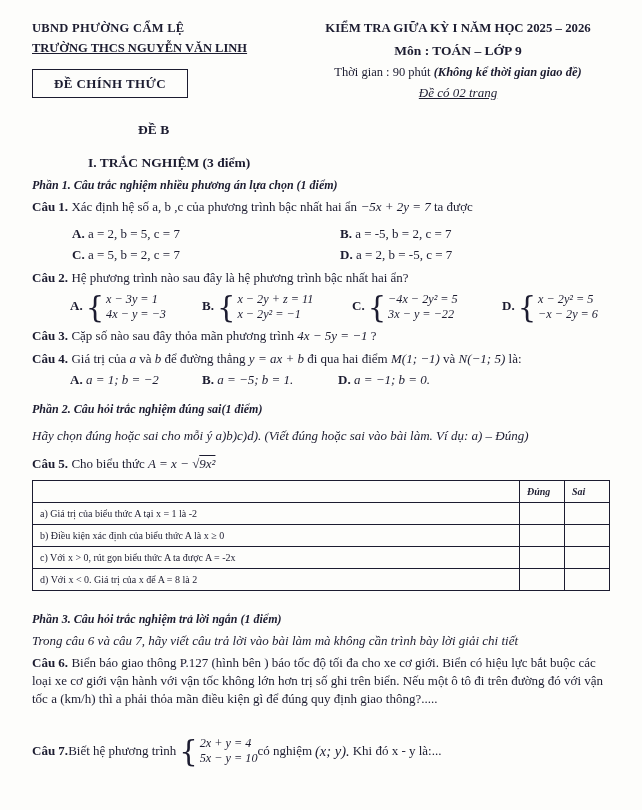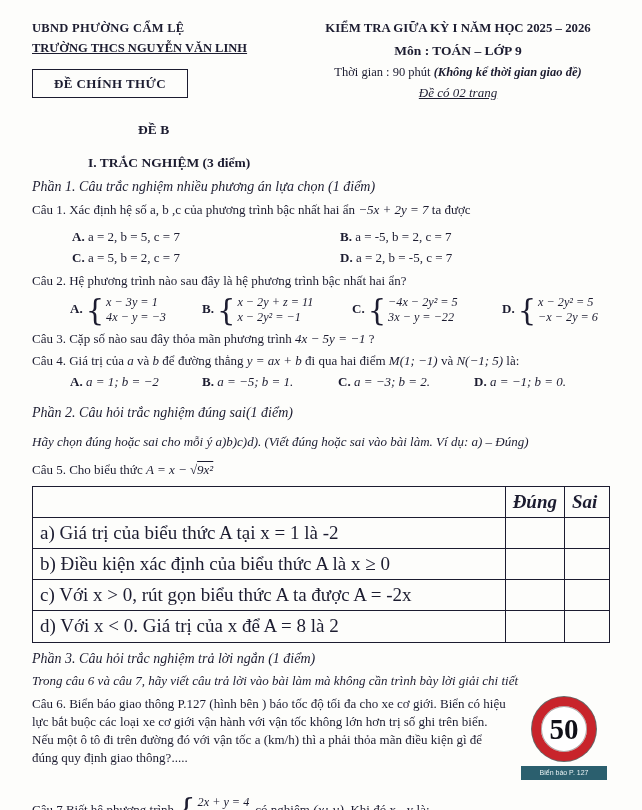--- a/index.html
+++ b/index.html
@@ -19,37 +19,37 @@
   .official { display:inline-block; border:1.7px solid #1c1c30; padding:5px 21px; font-weight:bold; font-size:13px; margin-top:11px; letter-spacing:.4px; }
   .exam-title { font-weight:bold; font-size:12.8px; }
   .subject { font-weight:bold; font-size:13.5px; margin-top:4px; }
   .duration { font-size:12.5px; margin-top:4px; }
   .duration .b { font-weight:normal; }
   .duration .bi { font-weight:bold; font-style:italic; }
   .pages { font-style:italic; text-decoration:underline; font-size:13px; margin-top:2px; }
   .exam-code { font-weight:bold; font-size:13.5px; margin:20px 0 0 106px; }
   
   .sec-title { font-weight:bold; font-size:13.5px; margin:14px 0 0 56px; }
-  .part-title { font-weight:normal; font-style:italic; font-size:14px; margin-top:4px; }
+  .part-title { font-weight:bold; font-style:italic; font-size:12px; margin-top:4px; }
   .instr { font-style:italic; margin-top:4px; }
   .q { margin-top:5px; }
-  .qlabel { font-weight:normal; }
+  .qlabel { font-weight:bold; }
   .math { font-style:italic; }
   .optlabel { font-weight:bold; }
   .opts2 { display:grid; grid-template-columns:268px 1fr; row-gap:3px; padding-left:40px; margin-top:9px; }
   .opts4 { display:grid; grid-template-columns:132px 136px 136px 1fr; padding-left:38px; margin-top:3px; }
   .sysrow { display:grid; grid-template-columns:132px 150px 150px 1fr; padding-left:38px; margin-top:5px; align-items:center; }
   .opt { white-space:nowrap; }
   .sys { display:inline-flex; align-items:center; vertical-align:middle; margin-left:3px; }
   .sys::before { content:"{"; font-size:29px; font-weight:300; line-height:.9; margin-right:2px; font-family:"DejaVu Serif",serif; }
   .sys .eqs { display:flex; flex-direction:column; font-style:italic; font-size:12.2px; line-height:1.22; text-align:left; }
   .radicand { text-decoration:overline;margin-top:36px; }
   
   .ds-table { border-collapse:collapse; width:578px; margin-top:7px; }
-  .ds-table td { border:1px solid #1c1c30; padding:2px 7px; height:22px; font-size:19px; }
+  .ds-table td { border:1px solid #1c1c30; padding:2px 7px; height:22px; font-size:10px; }
   .ds-table .tf { width:45px; text-align:left; }
   .ds-table .head { font-weight:bold; font-style:italic; }
   
   .q6 { margin-top:5px; }
   .sign-float { float:right; width:100px; text-align:center; margin:2px 0 2px 8px; }
   .sign { width:64px; height:64px; border-radius:50%; border:9px solid #c8242b; background:#fff;
           margin:0 auto; display:flex; align-items:center; justify-content:center;
           font-weight:bold; font-size:29px; color:#101018;
           box-shadow:0 0 0 1px #666, inset 0 0 0 1px #aaa; }
   .sign-caption { margin:5px auto 0; background:#2b5f6e; color:#e8f2f4; font-size:7px;
@@ -125,21 +125,20 @@
 
   <div class="q">
     <span class="qlabel">Câu 3.</span><span> Cặp số nào sau đây thỏa mãn phương trình </span><span class="math">4x − 5y = −1</span><span> ?</span>
   </div>
 
   <div class="q">
     <span class="qlabel">Câu 4.</span><span> Giá trị của </span><span class="math">a</span><span> và </span><span class="math">b</span><span> để đường thẳng </span><span class="math">y = ax + b</span><span> đi qua hai điểm </span><span class="math">M(1; −1)</span><span> và </span><span class="math">N(−1; 5)</span><span> là:</span>
     <div class="opts4">
       <div class="opt"><span class="optlabel">A.</span> <span class="math">a = 1; b = −2</span></div>
       <div class="opt"><span class="optlabel">B.</span> <span class="math">a = −5; b = 1.</span></div>
-      <div class="opt"><span class="optlabel">C.</span> <span class="math">a = −3; b = 2.</span></div>
       <div class="opt"><span class="optlabel">D.</span> <span class="math">a = −1; b = 0.</span></div>
     </div>
   </div>
 
   <div class="part-title" style="margin-top:12px;">Phần 2. Câu hỏi trắc nghiệm đúng sai(1 điểm)</div>
   <div class="instr" style="margin-top:10px;">Hãy chọn đúng hoặc sai cho mỗi ý a)b)c)d). (Viết đúng hoặc sai vào bài làm. Ví dụ: a) – Đúng)</div>
 
   <div class="q" style="margin-top:10px;">
     <span class="qlabel">Câu 5.</span><span> Cho biểu thức </span><span class="math"><span>A = x − √</span><span class="radicand">9x²</span></span>
     <table class="ds-table">
@@ -166,30 +165,24 @@
       </tr>
       <tr>
         <td class="stmt">d) Với x &lt; 0. Giá trị của x để A = 8 là 2</td>
         <td class="tf"></td>
         <td class="tf"></td>
       </tr>
     </tbody>
       </table>
   </div>
 
-  <div class="part-title" style="margin-top:6px;">Phần 3. Câu hỏi trắc nghiệm trả lời ngắn (1 điểm)</div>
+  <div class="part-title" style="margin-top:20px;">Phần 3. Câu hỏi trắc nghiệm trả lời ngắn (1 điểm)</div>
   <div class="instr">Trong câu 6 và câu 7, hãy viết câu trả lời vào bài làm mà không cần trình bày lời giải chi tiết</div>
 
   <div class="q q6">
-    <div class="sign-float">
-      <div class="sign">
-          <span>50</span>
-        </div>
-      <div class="sign-caption">Biển báo P. 127</div>
-    </div>
     <span class="qlabel">Câu 6.</span><span> Biển báo giao thông P.127 (hình bên ) báo tốc độ tối đa cho xe cơ giới. Biển có hiệu lực bắt buộc các loại xe cơ giới vận hành với vận tốc không lớn hơn trị số ghi trên biển. Nếu một ô tô đi trên đường đó với vận tốc a (km/h) thì a phải thỏa mãn điều kiện gì để đúng quy định giao thông?.....</span>
   </div>
 
   <div class="q7">
     <span class="qlabel">Câu 7.</span>
       <span> Biết hệ phương trình </span>
       <span class="sys">
         <span class="eqs">
           <span>2x + y = 4</span>
           <span>5x − y = 10</span>

